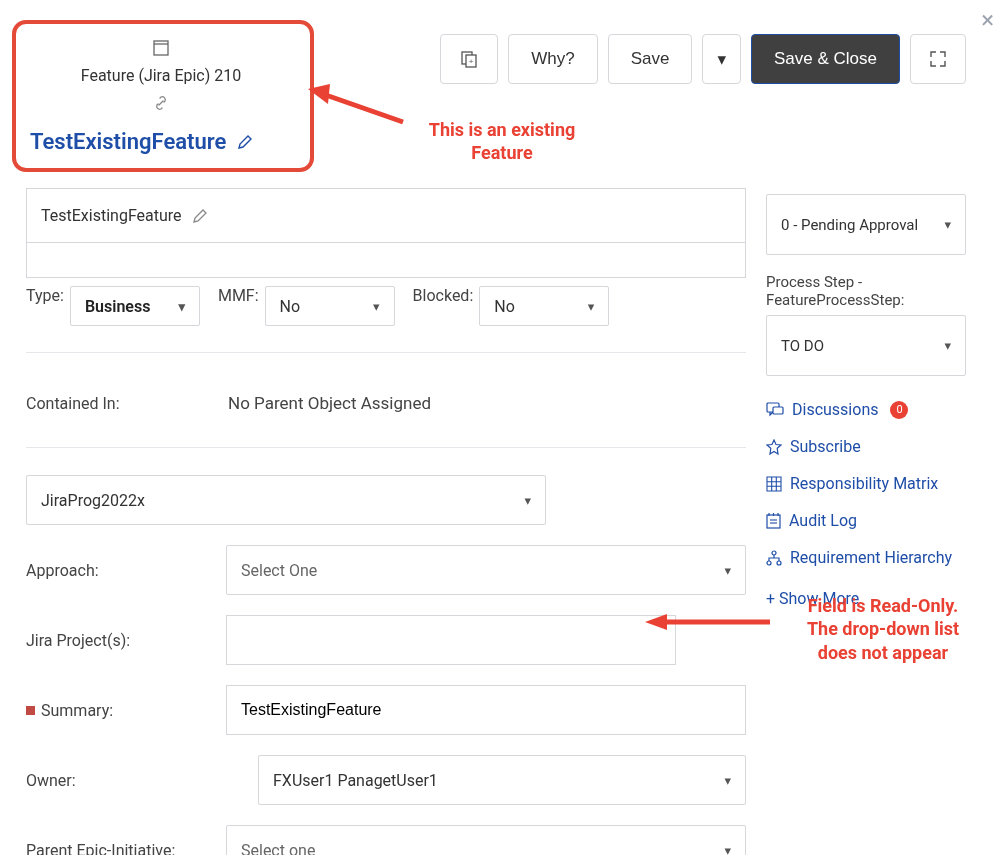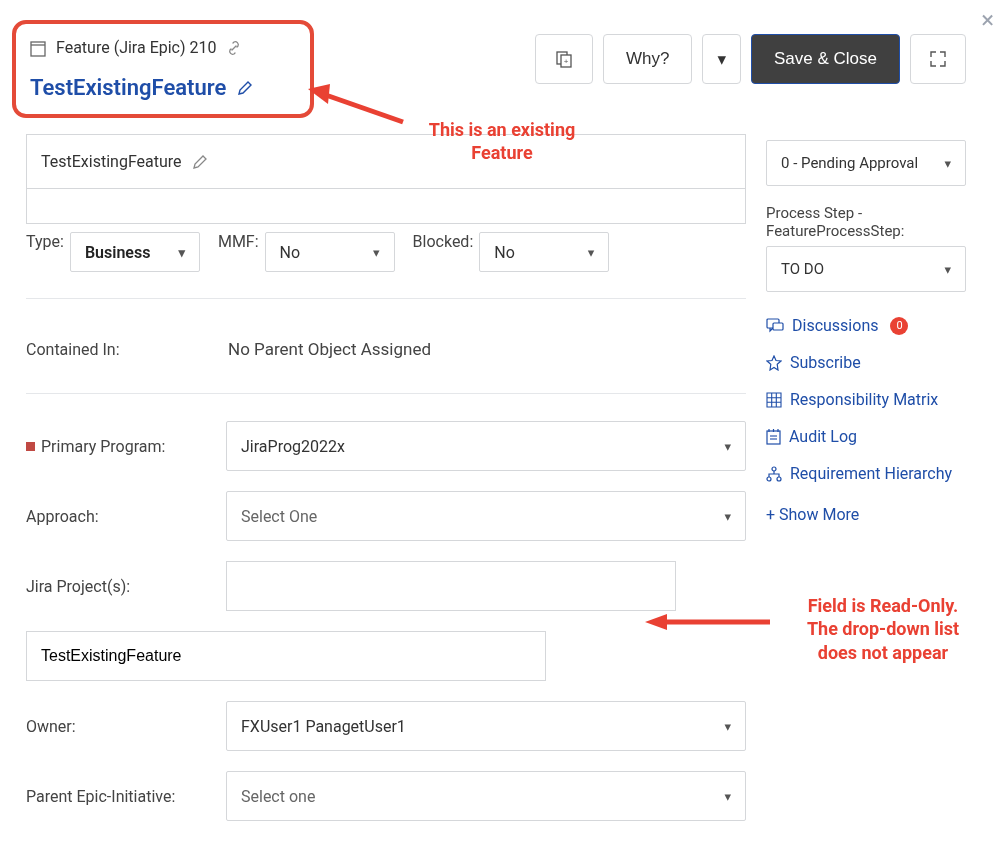--- a/index.html
+++ b/index.html
@@ -35,20 +35,21 @@
     padding: 14px 18px 14px 14px;
     width: 302px;
     position: relative;
   }
   .title-line1 {
     display: flex;
     align-items: center;
     gap: 10px;
     font-size: 16px;
     color: #333;
+    flex-direction: column;
   }
   .title-line1 svg { flex-shrink: 0; }
   .title-line2 {
     margin-top: 18px;
     display: flex;
     align-items: center;
     gap: 10px;
     font-size: 22px;
     font-weight: 600;
     color: #1f4ea8;
@@ -196,21 +197,21 @@
     border: 1px solid #d5d7da;
     height: 50px;
     width: 100%;
     max-width: 450px;
     background: #fff;
   }
 
   .static-value { font-size: 17px; color: #444; padding-left: 2px; }
 
   
-  .right-col .dropdown { width: 200px; height: 46px; font-size: 15px; }
+  .right-col .dropdown { width: 200px; height: 61px; font-size: 15px; }
   .rc-label { font-size: 15px; color: #444; margin: 18px 0 6px; }
   .side-links { margin-top: 24px; display: flex; flex-direction: column; gap: 18px; }
   .side-link {
     display: flex;
     align-items: center;
     gap: 8px;
     color: #1f4ea8;
     font-size: 16px;
     cursor: pointer;
   }
@@ -262,20 +263,21 @@
 
   <div class="toolbar">
     <button class="tbtn icon-only">
       <svg width="20" height="20" viewBox="0 0 20 20">
           <rect x="3" y="3" width="10" height="12" fill="none" stroke="#555" stroke-width="1.3"></rect>
           <rect x="7" y="6" width="10" height="12" fill="#fff" stroke="#555" stroke-width="1.3"></rect>
           <text x="12" y="15" font-size="8" text-anchor="middle" fill="#555">+</text>
         </svg>
     </button>
     <button class="tbtn">Why?</button>
+    <button class="tbtn">Save</button>
     <button class="tbtn split-caret">
         <span class="caret">▾</span>
       </button>
     <button class="tbtn primary">Save &amp; Close</button>
     <button class="tbtn icon-only">
       <svg width="18" height="18" viewBox="0 0 18 18">
           <path d="M2 7V2h5M16 11v5h-5M11 2h5v5M7 16H2v-5" fill="none" stroke="#555" stroke-width="1.4"></path>
         </svg>
     </button>
   </div>
@@ -324,56 +326,56 @@
     <hr class="sep">
 
     <div class="field-row">
       <div class="field-label">Contained In:</div>
       <div class="static-value">No Parent Object Assigned</div>
     </div>
 
     <hr class="sep" style="margin:14px 0 22px;">
 
     <div class="field-row">
+      <div class="field-control">
+        <div class="dropdown filled">
+          <span>JiraProg2022x</span>
+          <span class="caret">▾</span>
+        </div>
+      </div>
+    </div>
+
+    <div class="field-row">
+      <div class="field-label">Approach:</div>
+      <div class="field-control">
+        <div class="dropdown">
+          <span>Select One</span>
+          <span class="caret">▾</span>
+        </div>
+      </div>
+    </div>
+
+    <div class="field-row" style="margin-top:10px;">
+      <div class="field-label">Jira Project(s):</div>
+      <div class="field-control">
+        <div class="readonly-box"></div>
+      </div>
+    </div>
+
+    <div class="field-row" style="margin-top:10px;">
       <div class="field-label">
           <span class="req-dot"></span>
-          <span>Primary Program:</span>
-        </div>
-      <div class="field-control">
-        <div class="dropdown filled">
-          <span>JiraProg2022x</span>
-          <span class="caret">▾</span>
-        </div>
-      </div>
-    </div>
-
-    <div class="field-row">
-      <div class="field-label">Approach:</div>
-      <div class="field-control">
-        <div class="dropdown">
-          <span>Select One</span>
-          <span class="caret">▾</span>
-        </div>
-      </div>
-    </div>
-
-    <div class="field-row" style="margin-top:10px;">
-      <div class="field-label">Jira Project(s):</div>
-      <div class="field-control">
-        <div class="readonly-box"></div>
-      </div>
-    </div>
-
-    <div class="field-row" style="margin-top:10px;">
+          <span>Summary:</span>
+        </div>
       <div class="field-control">
         <input class="textfield" value="TestExistingFeature" style="">
       </div>
     </div>
 
-    <div class="field-row" style="margin-top:10px;">
+    <div class="field-row" style="margin-top:10px;gap:32px;">
       <div class="field-label">Owner:</div>
       <div class="field-control">
         <div class="dropdown filled">
           <span>FXUser1 PanagetUser1</span>
           <span class="caret">▾</span>
         </div>
       </div>
     </div>
 
     <div class="field-row" style="margin-top:10px;">

